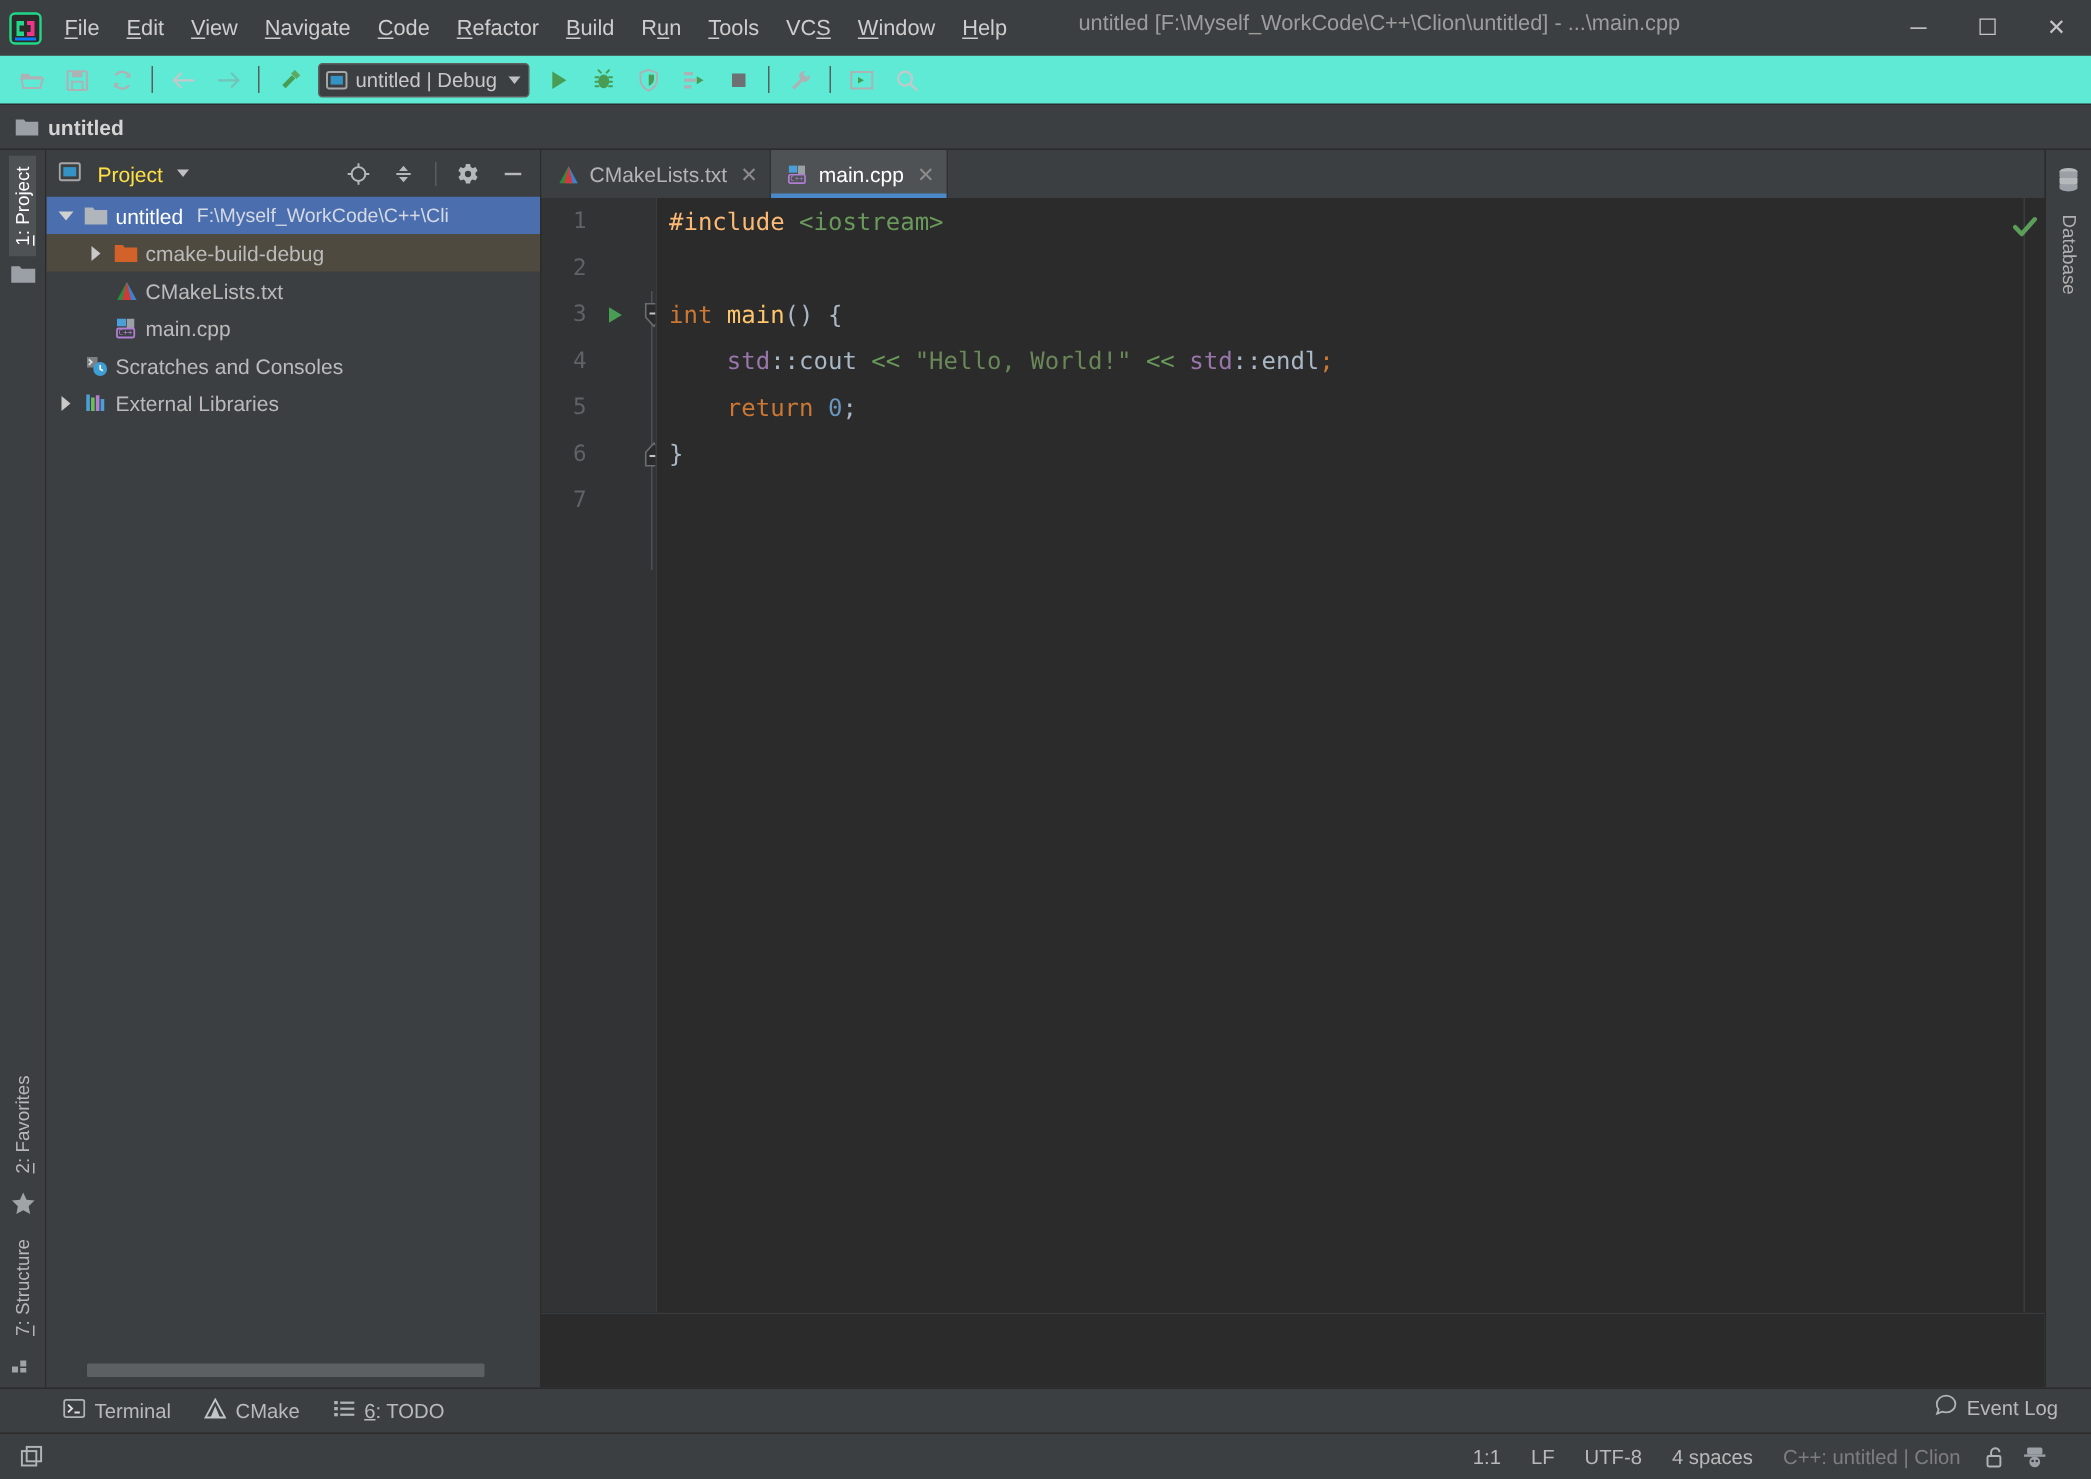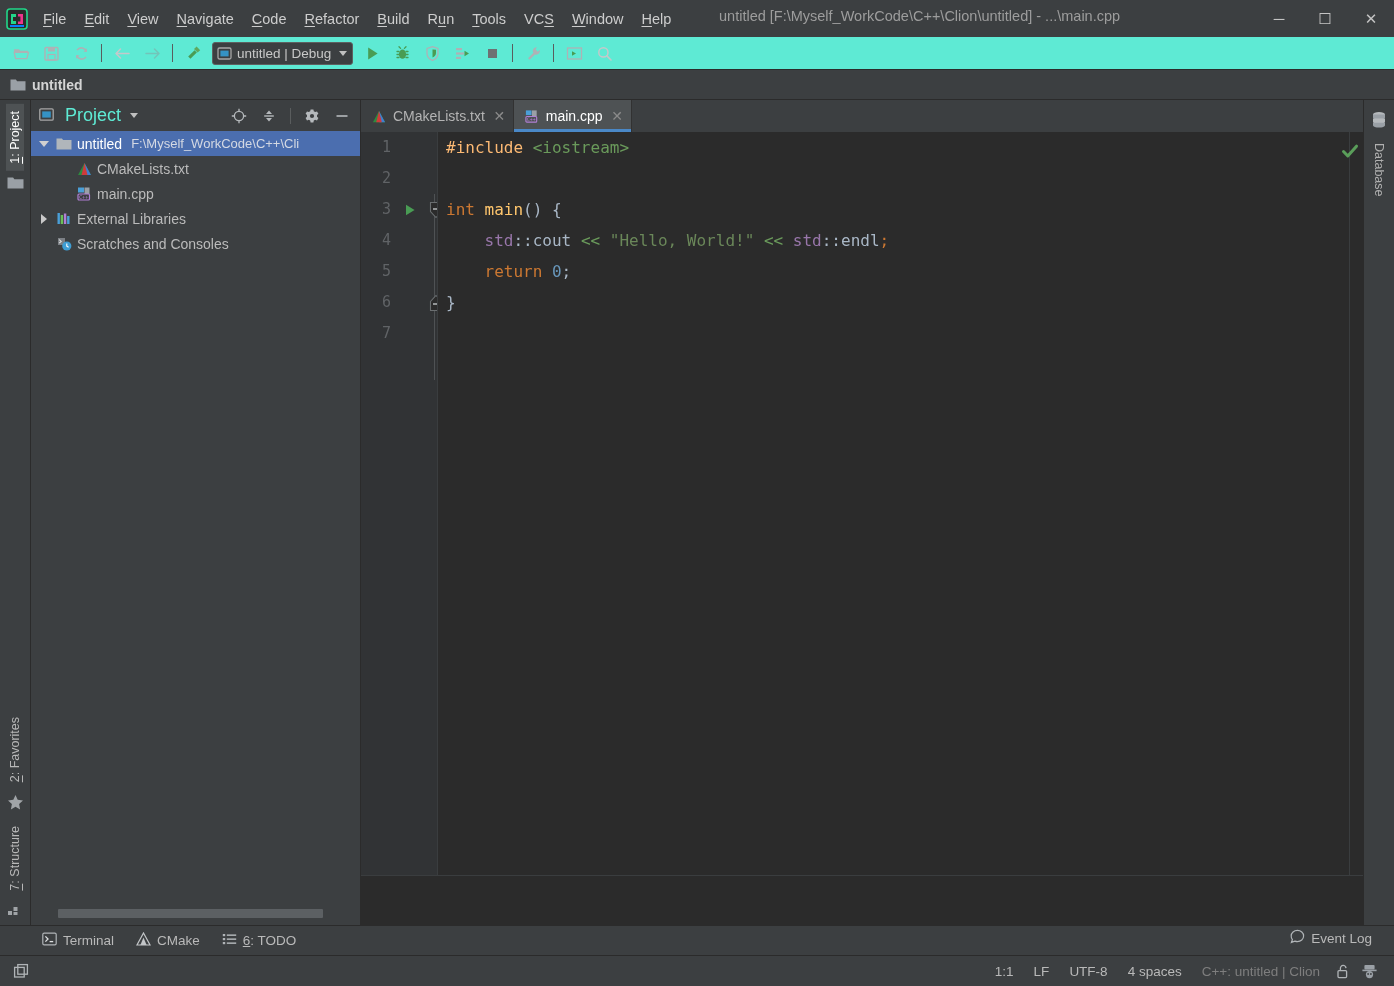--- a/index.html
+++ b/index.html
@@ -77,21 +77,21 @@
 
   
   .project{
     width:330px; flex:0 0 330px; background:#3c3f41; display:flex; flex-direction:column;
     border-right:1px solid #2b2b2b;
   }
   .proj-head{
     height:31px; flex:0 0 31px; display:flex; align-items:center; padding:0 6px 0 8px;
     background:#3c3f41; gap:6px;
   }
-  .proj-title{ color:#5eead4; font-size:18px; margin-left:5px; }
+  .proj-title{ color:#fde047; font-size:14px; margin-left:5px; }
   .proj-head .spacer{ flex:1; }
   .ph-btn{ width:24px;height:22px;display:flex;align-items:center;justify-content:center;border-radius:3px; }
   .ph-sep{ width:1px;height:16px;background:#5a5d5e;margin:0 3px; }
 
   .tree{ flex:1 1 auto; overflow:hidden; position:relative; background:#3c3f41; padding-top:0px; }
   .trow{
     height:25px; display:flex; align-items:center; font-size:14px; color:#bbbbbb;
     white-space:nowrap; padding-right:4px; cursor:default;
   }
   .trow.sel{ background:#4b6eaf; color:#ffffff; }
@@ -182,21 +182,21 @@
     color:#b9b9b9; cursor:default; border-radius:3px;
   }
   .twbtn u{ text-decoration:underline; }
   .evlog{ position:absolute; right:14px; display:flex; align-items:center; gap:6px; padding:3px 8px; font-size:13.5px; color:#b9b9b9; }
 
   .statusbar{
     height:31px; flex:0 0 31px; background:#3c3f41; display:flex; align-items:center;
     border-top:1px solid #2b2b2b; position:relative; padding-left:8px;
   }
   .sb-left{ display:flex; align-items:center; }
-  .sb-right{ position:absolute; right:12px; display:flex; align-items:center; gap:0px; }
+  .sb-right{ position:absolute; right:25px; display:flex; align-items:center; gap:0px; }
   .sb-item{ padding:3px 10px; font-size:13.5px; color:#b9b9b9; cursor:default; border-radius:3px; }
   .sb-item.dim{ color:#7e7e7e; }
   .sb-icon{ width:26px; height:22px; display:flex; align-items:center; justify-content:center; }
 </style>
 </head>
 <body>
 
 <div class="app">
 
   <div class="titlebar">
@@ -419,20 +419,31 @@
             </span>
           <span class="ticon">
             <svg width="16" height="14" viewBox="0 0 16 14">
                 <path d="M0.5 1.4h5.4l1.2 1.6H15.5V12.6H0.5z" fill="#b0b6bb"></path>
               </svg>
           </span>
           <span class="tlabel">untitled</span>
           <span class="tpath">F:\Myself_WorkCode\C++\Cli</span>
         </div>
 
+        <div class="trow hover" style="padding-left:24px">
+          <span class="tw">
+              <span class="tri-right"></span>
+            </span>
+          <span class="ticon">
+            <svg width="16" height="14" viewBox="0 0 16 14">
+                <path d="M0.5 1.4h5.4l1.2 1.6H15.5V12.6H0.5z" fill="#d2622a"></path>
+              </svg>
+          </span>
+          <span class="tlabel">cmake-build-debug</span>
+        </div>
 
         <div class="trow" style="padding-left:42px">
           <span class="ticon">
             <svg width="17" height="16" viewBox="0 0 17 16">
                 <path d="M8.5 2 15 14H2z" fill="#2d8a3e"></path>
                 <path d="M8.5 2 15 14H9z" fill="#3f7fd0"></path>
                 <path d="M8.5 2 11.5 14H5.5z" fill="#cf3b3b"></path>
               </svg>
           </span>
           <span class="tlabel">CMakeLists.txt</span>
@@ -441,48 +452,48 @@
         <div class="trow" style="padding-left:42px">
           <span class="ticon">
             <svg width="17" height="16" viewBox="0 0 17 16">
                 <rect x="2" y="1.5" width="6" height="5" fill="#4a9fd8"></rect>
                 <rect x="8.5" y="1.5" width="5" height="6.5" fill="#9aa0a6"></rect>
                 <rect x="2" y="8" width="11.5" height="6" rx="1" fill="none" stroke="#b07fd4" stroke-width="1.2"></rect>
                 <text x="7.7" y="12.6" font-size="5.2" fill="#b07fd4" text-anchor="middle" font-family="monospace">C++</text>
               </svg>
           </span>
           <span class="tlabel">main.cpp</span>
+        </div>
+
+        <div class="trow" style="padding-left:22px">
+          <span class="ticon">
+            <svg width="17" height="16" viewBox="0 0 17 16">
+                <path d="M2 2h7v7H2z" fill="#7c8085"></path>
+                <path d="M3.2 3.6 5.2 5.4 3.2 7.2" fill="none" stroke="#dfe1e3" stroke-width="1.1"></path>
+                <circle cx="10.8" cy="10" r="4.6" fill="#3f9ed4"></circle>
+                <path d="M10.8 7.4v2.7l1.8 1.1" stroke="#fff" stroke-width="1.1" fill="none"></path>
+              </svg>
+          </span>
+          <span class="tlabel">Scratches and Consoles</span>
         </div>
 
         <div class="trow" style="padding-left:4px">
           <span class="tw">
               <span class="tri-right"></span>
             </span>
           <span class="ticon">
             <svg width="17" height="15" viewBox="0 0 17 15">
                 <rect x="1.5" y="2" width="2.4" height="11" fill="#4a9fd8"></rect>
                 <rect x="4.7" y="4" width="2.4" height="9" fill="#6bbf59"></rect>
                 <rect x="7.9" y="2.5" width="2.4" height="10.5" fill="#b07fd4"></rect>
                 <rect x="11.1" y="5" width="2.4" height="8" fill="#4a9fd8"></rect>
               </svg>
           </span>
           <span class="tlabel">External Libraries</span>
         </div>
-
-        <div class="trow" style="padding-left:22px">
-          <span class="ticon">
-            <svg width="17" height="16" viewBox="0 0 17 16">
-                <path d="M2 2h7v7H2z" fill="#7c8085"></path>
-                <path d="M3.2 3.6 5.2 5.4 3.2 7.2" fill="none" stroke="#dfe1e3" stroke-width="1.1"></path>
-                <circle cx="10.8" cy="10" r="4.6" fill="#3f9ed4"></circle>
-                <path d="M10.8 7.4v2.7l1.8 1.1" stroke="#fff" stroke-width="1.1" fill="none"></path>
-              </svg>
-          </span>
-          <span class="tlabel">Scratches and Consoles</span>
-        </div>
       </div>
 
       <div class="proj-scroll">
         <div class="thumb"></div>
       </div>
     </div>
 
     <div class="editorcol">
       <div class="tabs">
         <div class="tab">

